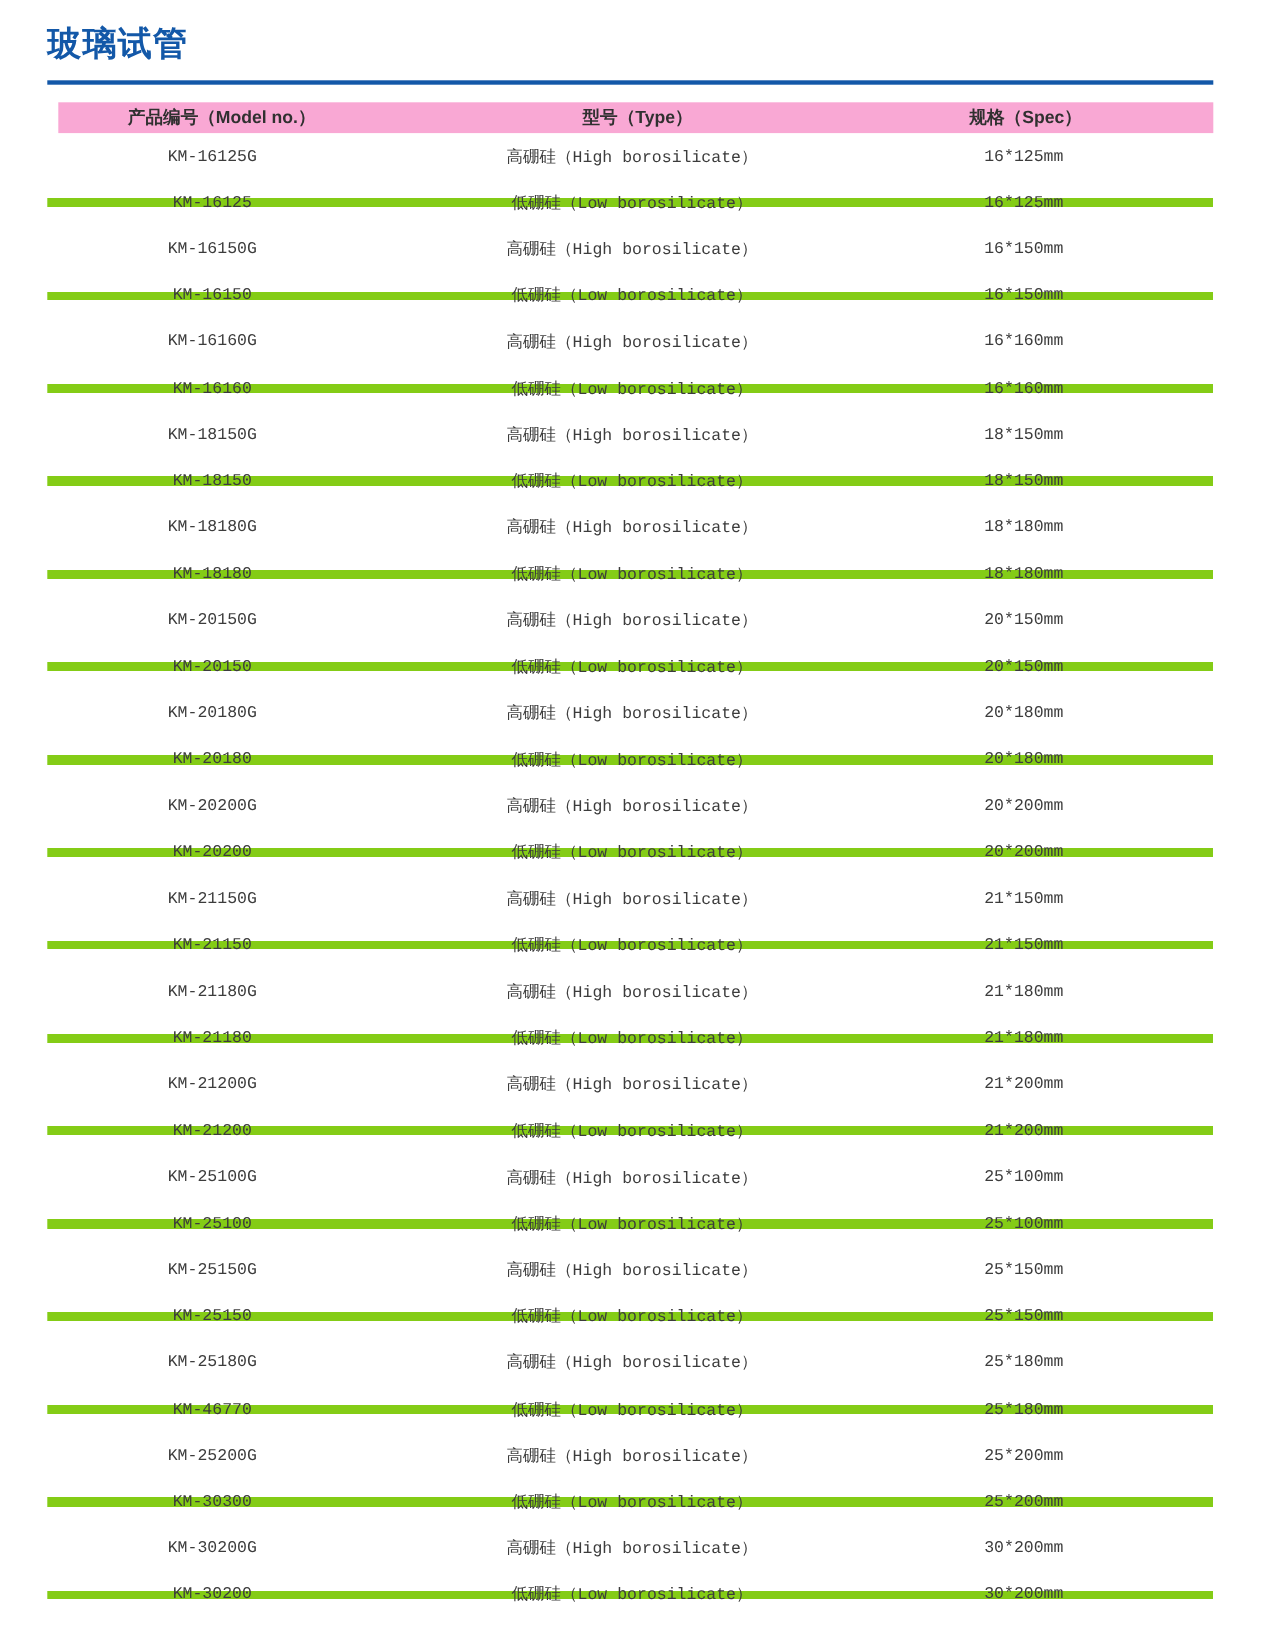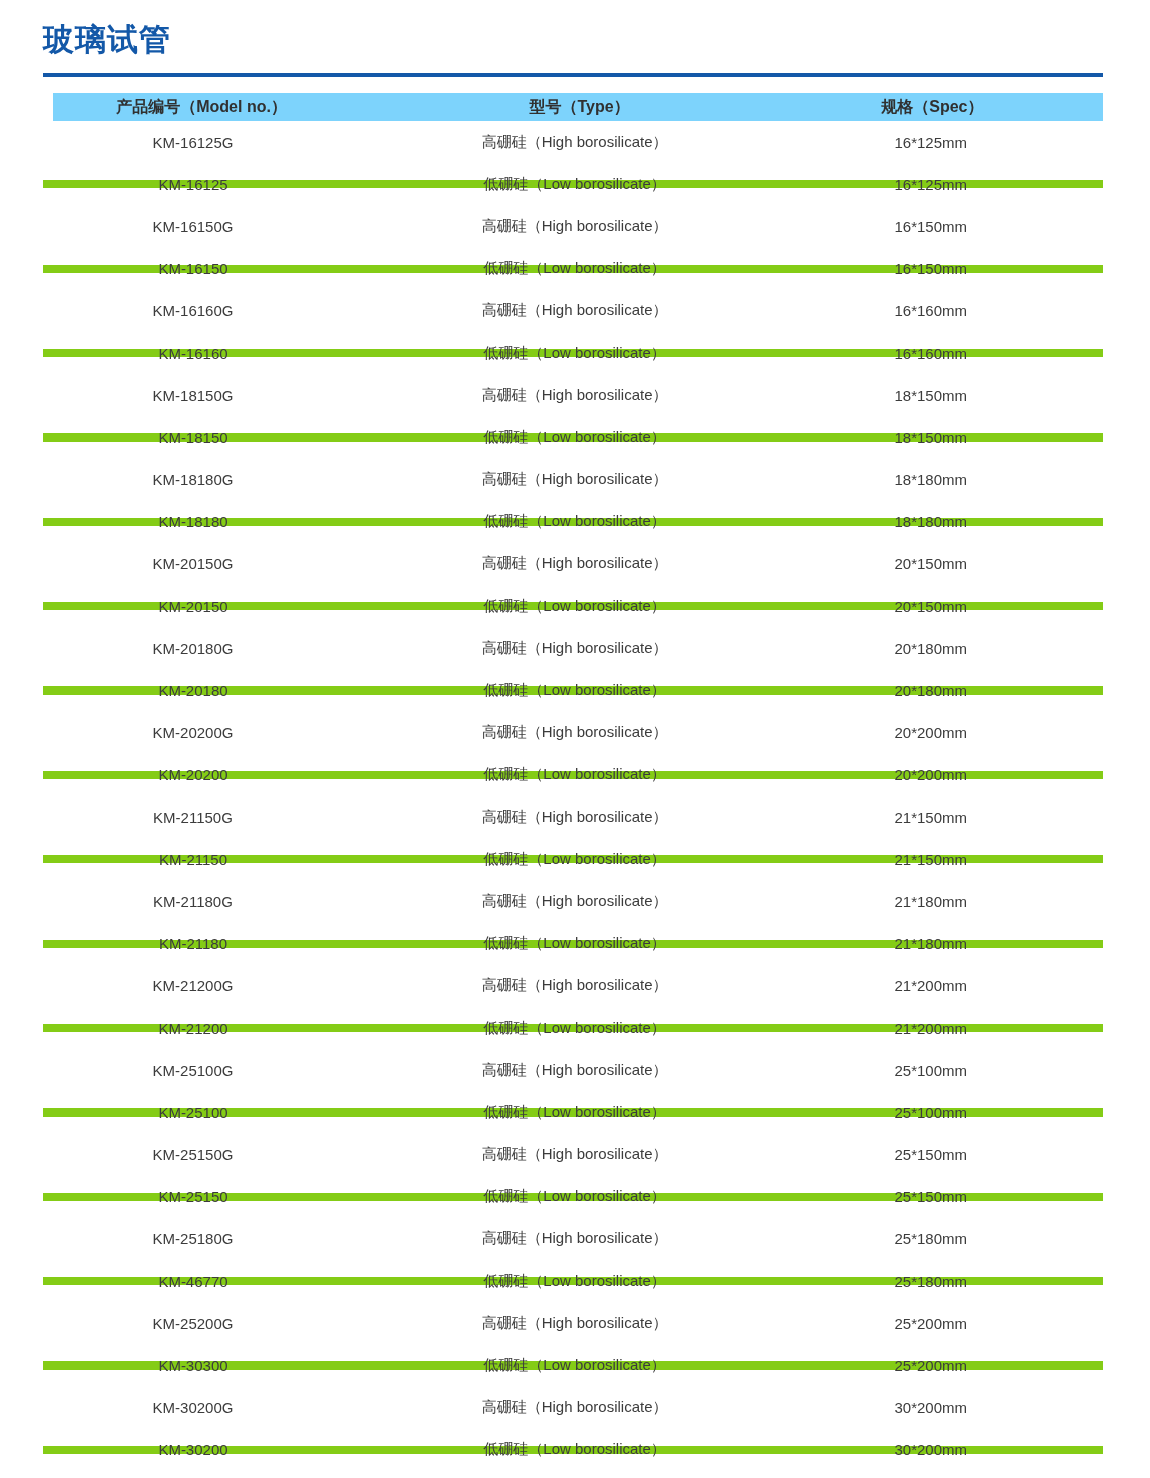--- a/index.html
+++ b/index.html
@@ -37,27 +37,28 @@
   }
   .t-row {
     display: flex;
     align-items: center;
     height: 42.2px;
     box-sizing: border-box;
   }
   .t-row.header {
     height: 28px;
     margin-bottom: 0;
-    background: #7dd3fc;
+    background: #f9a8d4;
     font-weight: bold;
     margin-left: 10px;
   }
   .t-row.data {
     padding: 17px 0;
     background-clip: content-box;
+    font-family: Liberation Mono, monospace;
   }
   .t-row.data.gray {
     background-color: #84cc16;
   }
   .cell {
     text-align: center;
     font-size: 15px;
     color: #3c3c3c;
     white-space: nowrap;
     overflow: hidden;

